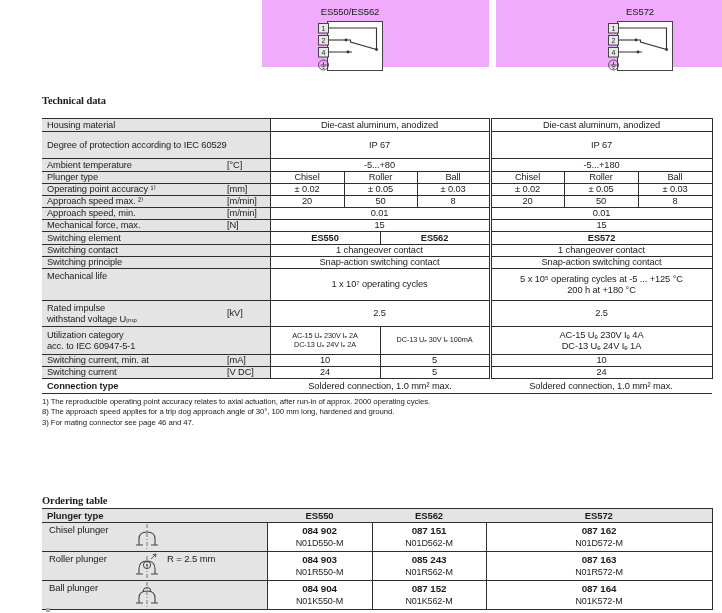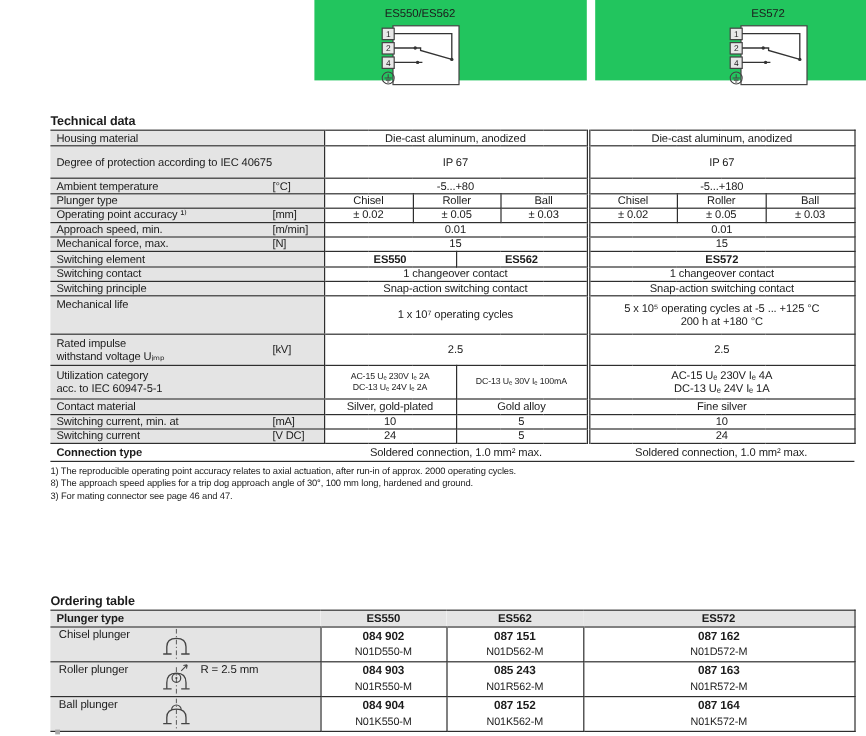--- a/index.html
+++ b/index.html
@@ -1,33 +1,33 @@
 <!DOCTYPE html>
 <html><head>
 <meta charset="utf-8">
 <style>
   html,body{margin:0;padding:0;}
   body{
     width:722px;height:613px;position:relative;background:#ffffff;
     font-family:"Liberation Sans","DejaVu Sans",sans-serif;color:#1c1c1c;
     overflow:hidden;letter-spacing:-0.1px;
   }
-  .panel{position:absolute;top:0;height:67px;background:#22c55e;}
+  .panel{position:absolute;top:0;height:67px;background:#f0abfc;}
   #panel1{left:262px;width:227px;}
   #panel2{left:496px;width:226px;}
   .diagram{position:absolute;top:6px;width:70px;text-align:center;}
   .diagram-label{font-size:9.5px;margin-bottom:2px;white-space:nowrap;}
   #diag1{left:53px;}
   #diag2{left:109px;}
 
   .abs{position:absolute;}
-  .section-heading{font-weight:bold;font-size:10.5px;}
+  .section-heading{font-weight:bold;font-size:10.5px;font-family:Liberation Serif, serif;}
 
   table{border-collapse:collapse;table-layout:fixed;}
-  #tech-table{width:670px;font-size:9.3px;}
+  #tech-table{width:670px;font-size:9.3px;margin-top:10px;}
   #tech-table td{
     border:1px solid #2e2e2e;padding:0 2px;text-align:center;
     vertical-align:middle;line-height:1.12;overflow:hidden;
   }
   #tech-table td.lbl{
     background:#e4e4e4;text-align:left;padding-left:5px;
     border-left:none;border-right:none;
   }
   #tech-table td.unit{
     background:#e4e4e4;text-align:left;border-left:none;padding-left:2px;
@@ -163,21 +163,21 @@
         <col style="width:37px">
         <col style="width:37px">
     </colgroup>
     <tbody>
         <tr class="r12">
       <td class="lbl" colspan="2">Housing material</td>
       <td colspan="6">Die-cast aluminum, anodized</td>
       <td colspan="6" class="dl">Die-cast aluminum, anodized</td>
     </tr>
     <tr class="r26">
-      <td class="lbl" colspan="2">Degree of protection according to IEC 40675</td>
+      <td class="lbl" colspan="2">Degree of protection according to IEC 60529</td>
       <td colspan="6">IP 67</td>
       <td colspan="6" class="dl">IP 67</td>
     </tr>
     <tr class="r12">
       <td class="lbl">Ambient temperature</td>
       <td class="unit">[°C]</td>
       <td colspan="6">-5...+80</td>
       <td colspan="6" class="dl">-5...+180</td>
     </tr>
     <tr class="r11">
@@ -193,20 +193,30 @@
       <td class="lbl">Operating point accuracy ¹⁾</td>
       <td class="unit">[mm]</td>
       <td colspan="2">± 0.02</td>
       <td colspan="2">± 0.05</td>
       <td colspan="2">± 0.03</td>
       <td colspan="2" class="dl">± 0.02</td>
       <td colspan="2">± 0.05</td>
       <td colspan="2">± 0.03</td>
     </tr>
     <tr class="r11">
+      <td class="lbl">Approach speed max. ²⁾</td>
+      <td class="unit">[m/min]</td>
+      <td colspan="2">20</td>
+      <td colspan="2">50</td>
+      <td colspan="2">8</td>
+      <td colspan="2" class="dl">20</td>
+      <td colspan="2">50</td>
+      <td colspan="2">8</td>
+    </tr>
+    <tr class="r11">
       <td class="lbl">Approach speed, min.</td>
       <td class="unit">[m/min]</td>
       <td colspan="6">0.01</td>
       <td colspan="6" class="dl">0.01</td>
     </tr>
     <tr class="r11">
       <td class="lbl">Mechanical force, max.</td>
       <td class="unit">[N]</td>
       <td colspan="6">15</td>
       <td colspan="6" class="dl">15</td>
@@ -241,26 +251,20 @@
       <td colspan="6" class="dl">2.5</td>
     </tr>
     <tr class="r27">
       <td class="lbl ml" colspan="2">Utilization category
 acc. to IEC 60947-5-1</td>
       <td colspan="3" class="ml sm">AC-15 Uₑ 230V Iₑ 2A
 DC-13 Uₑ 24V Iₑ 2A</td>
       <td colspan="3" class="sm">DC-13 Uₑ 30V Iₑ 100mA</td>
       <td colspan="6" class="dl ml">AC-15 Uₑ 230V Iₑ 4A
 DC-13 Uₑ 24V Iₑ 1A</td>
-    </tr>
-    <tr class="r12">
-      <td class="lbl" colspan="2">Contact material</td>
-      <td colspan="3">Silver, gold-plated</td>
-      <td colspan="3">Gold alloy</td>
-      <td colspan="6" class="dl">Fine silver</td>
     </tr>
     <tr class="r11">
       <td class="lbl">Switching current, min. at</td>
       <td class="unit">[mA]</td>
       <td colspan="3">10</td>
       <td colspan="3">5</td>
       <td colspan="6" class="dl">10</td>
     </tr>
     <tr class="r11">
       <td class="lbl">Switching current</td>

